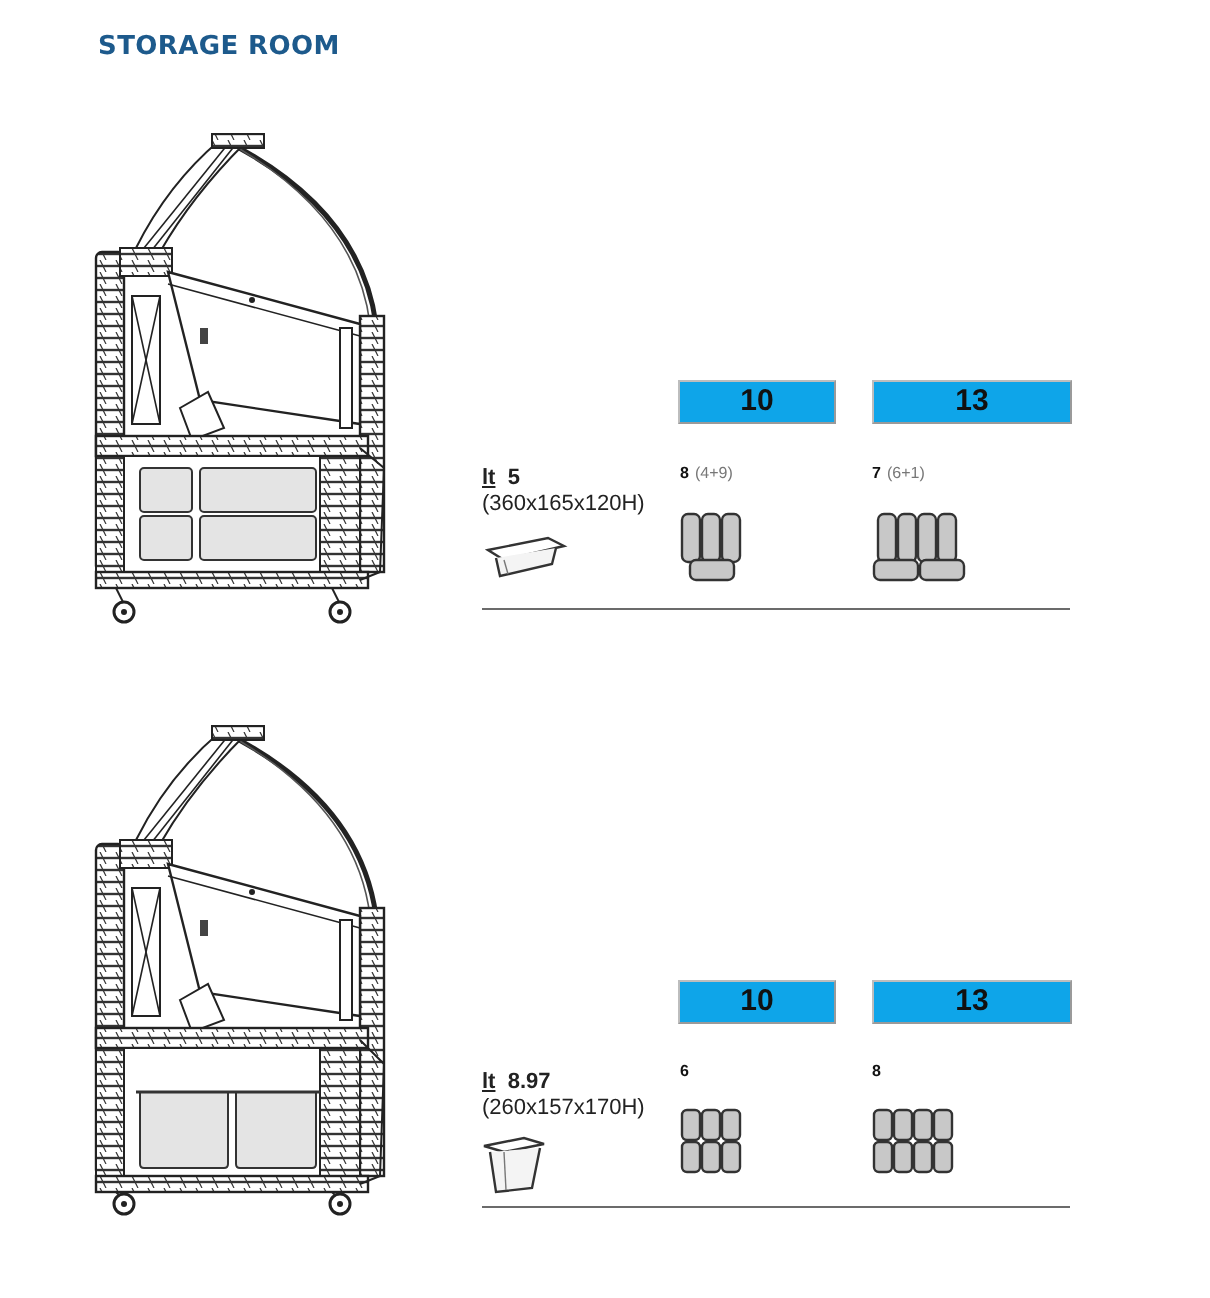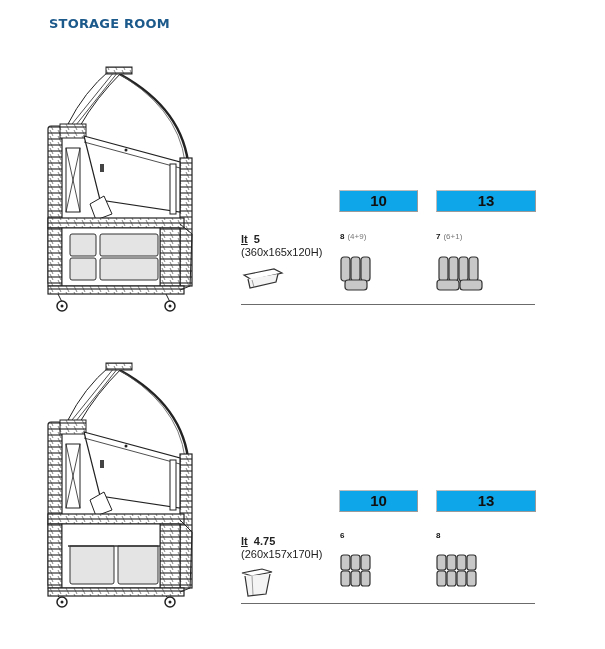--- a/index.html
+++ b/index.html
@@ -164,21 +164,21 @@
     <circle cx="22" cy="242" r="1.5" fill="#222"></circle>
     <line x1="126" y1="236" x2="130" y2="240" stroke="#222" stroke-width="1"></line>
     <circle cx="130" cy="242" r="5" fill="#fff" stroke="#222" stroke-width="1.5"></circle>
     <circle cx="130" cy="242" r="1.5" fill="#222"></circle>
   </svg>
 
   <div class="size-box" style="left:339px;top:490px;width:77px;">10</div>
   <div class="size-box" style="left:436px;top:490px;width:98px;">13</div>
 
   <div class="pan-label" style="top:535px;">
-    <div><span class="lt">lt</span>&nbsp;&nbsp;<span class="cap">4.75</span></div>
+    <div><span class="lt">lt</span>&nbsp;&nbsp;<span class="cap">8.97</span></div>
     <div>(260x157x170H)</div>
   </div>
 
   <svg class="pan-icon" style="left:240px;top:566px;" width="36" height="34" viewBox="0 0 36 34">
     <path d="M2 7 L22 3 L32 6 L12 10 Z" fill="#fff" stroke="#333" stroke-width="1.2"></path>
     <path d="M5 10 L8 30 L26 28 L30 8" fill="#f4f4f4" stroke="#333" stroke-width="1.2"></path>
     <line x1="12" y1="10" x2="13" y2="29" stroke="#777" stroke-width="0.7"></line>
   </svg>
 
   <div class="count" style="left:340px;top:531px;">

